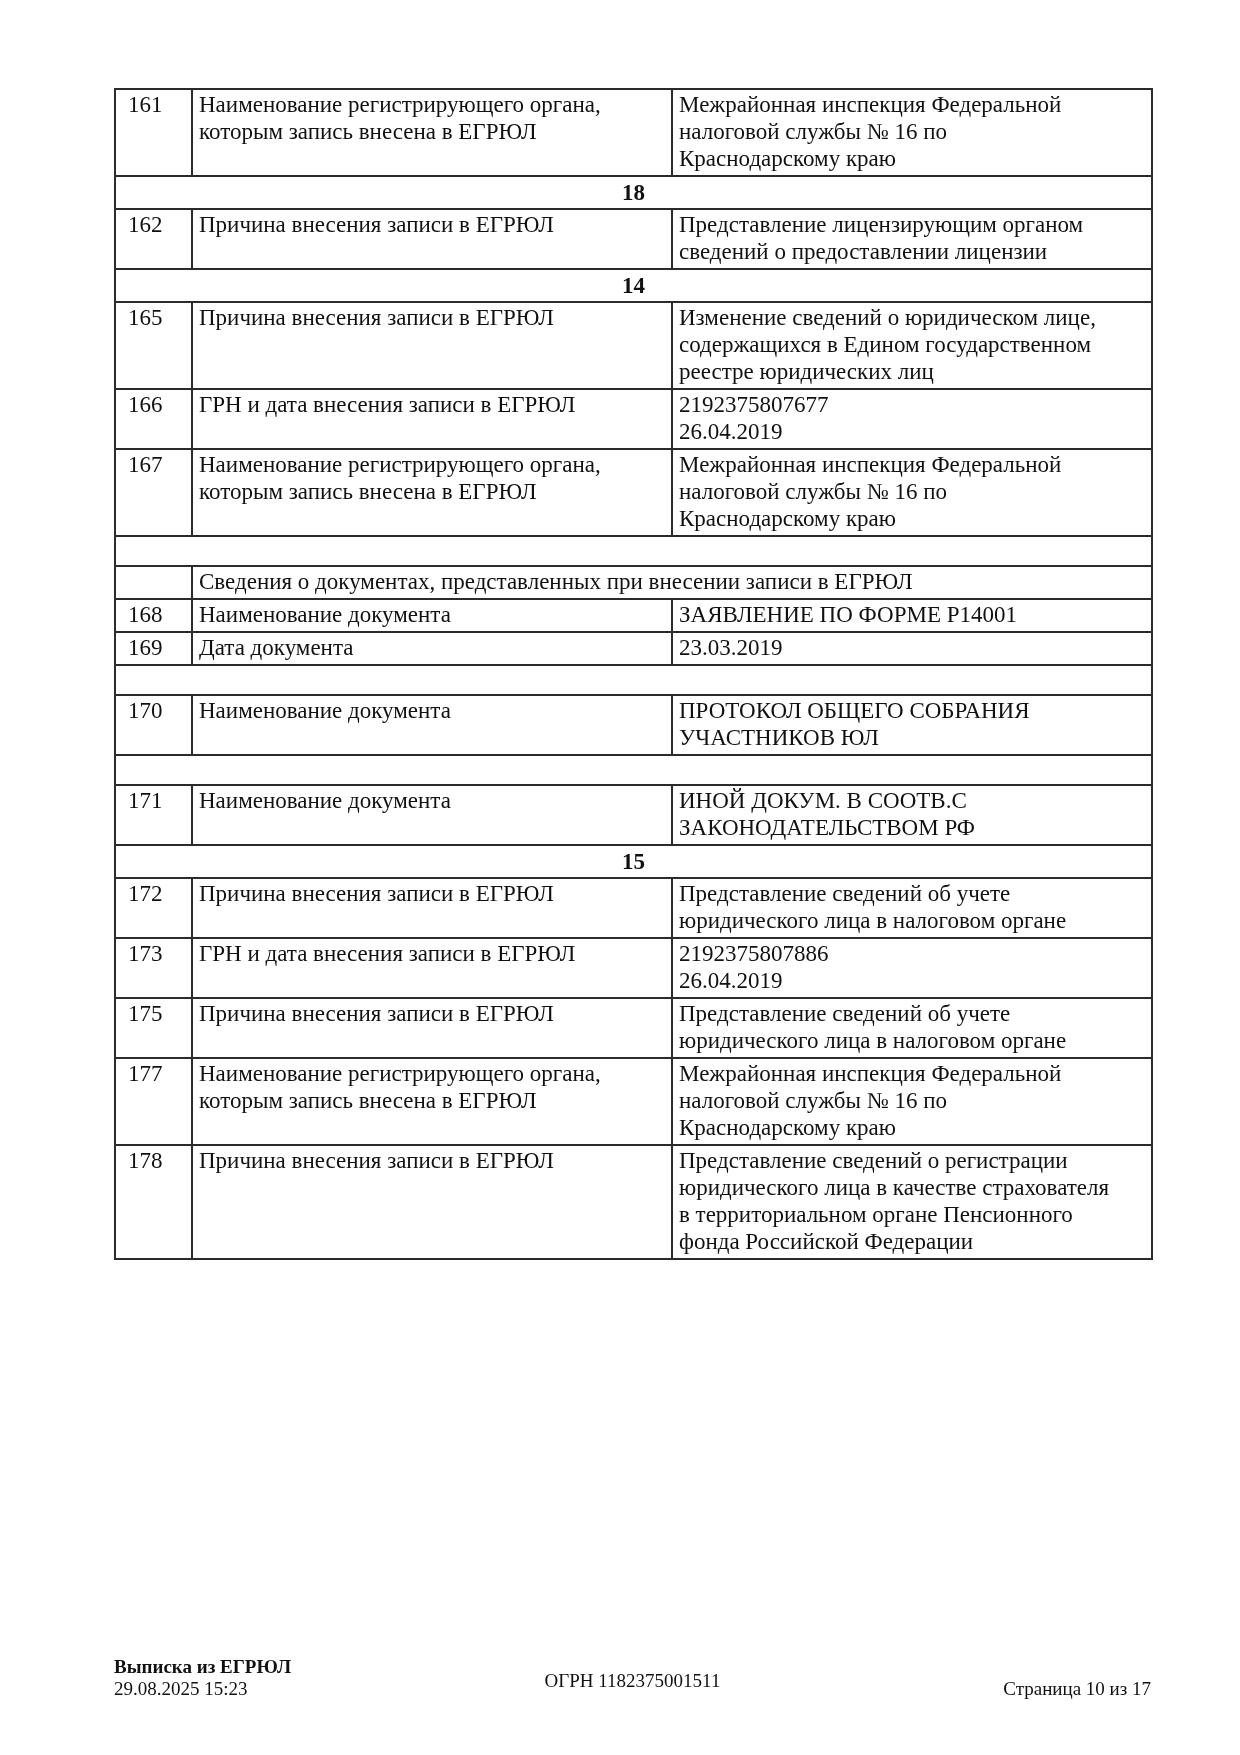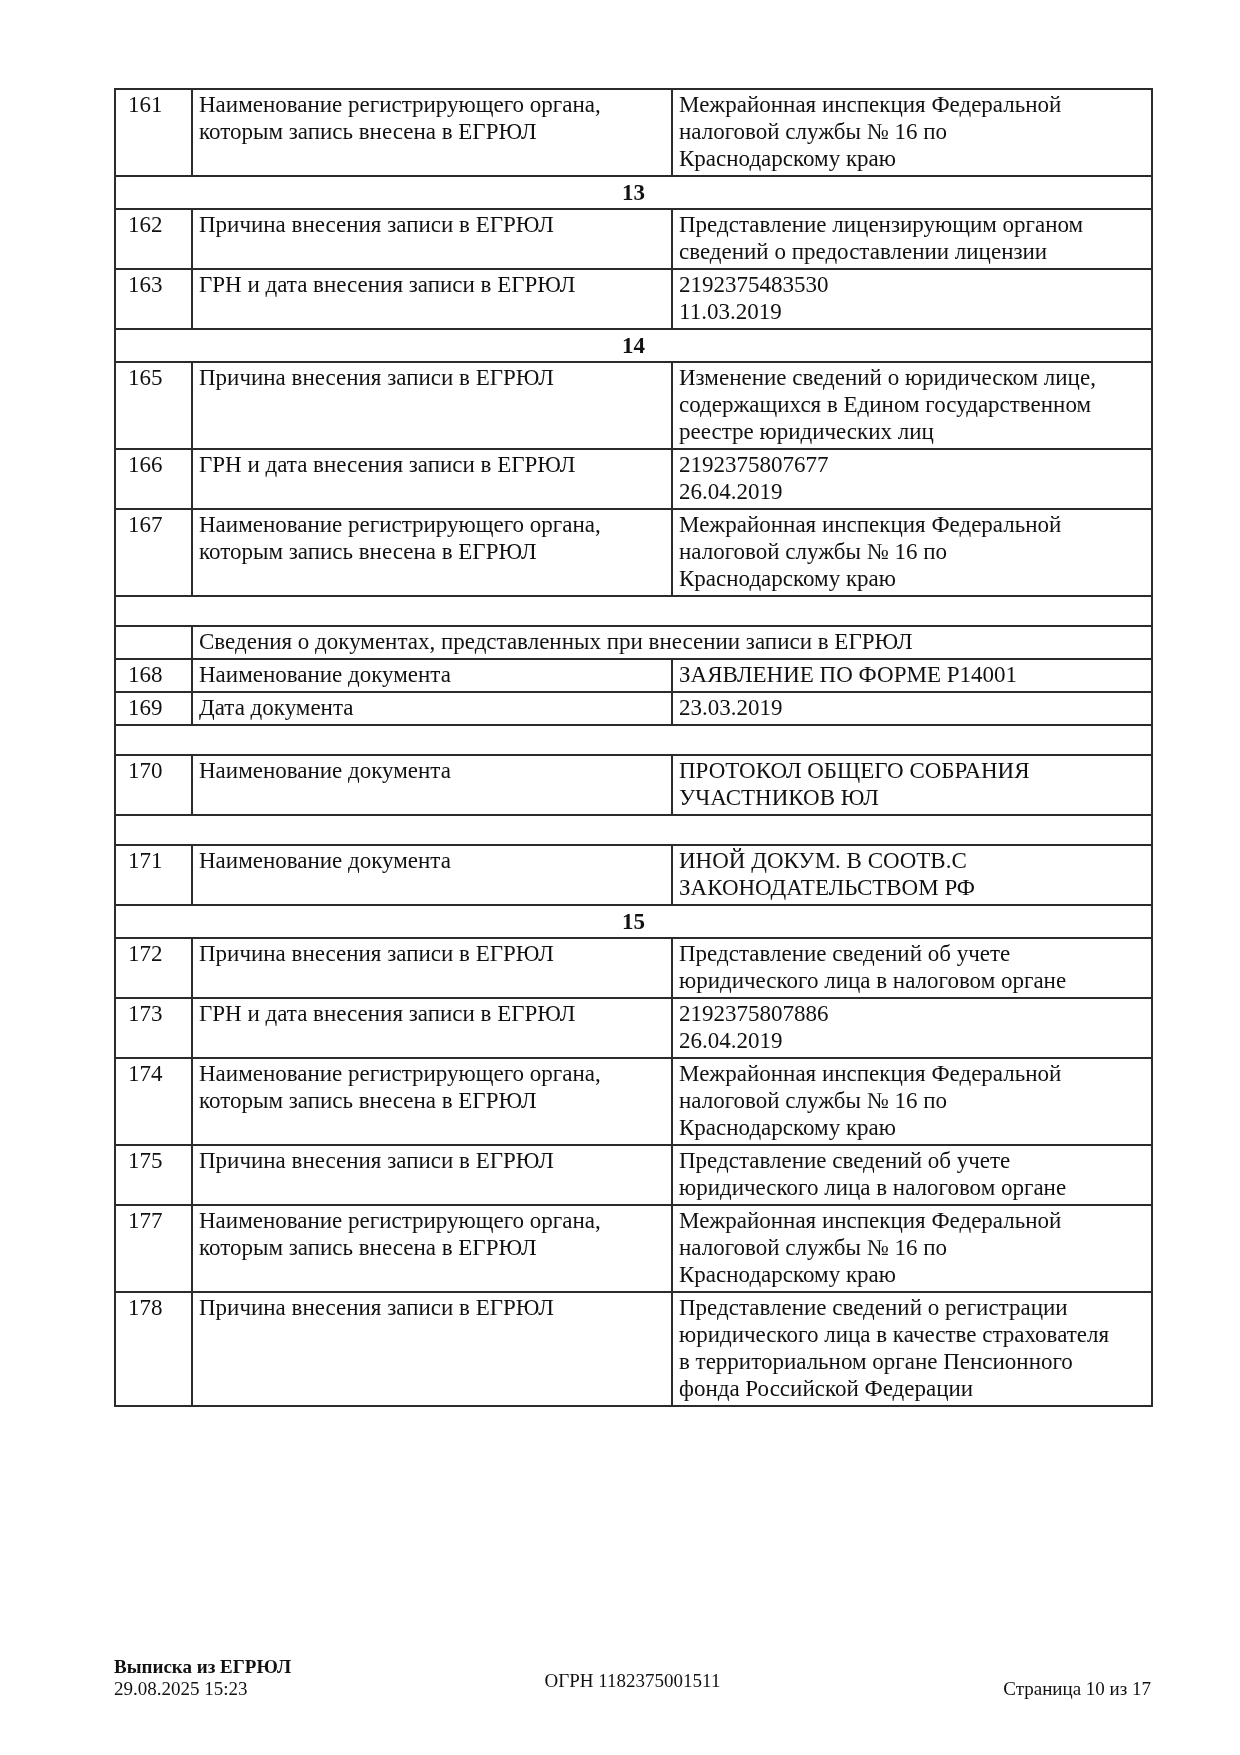--- a/index.html
+++ b/index.html
@@ -92,33 +92,27 @@
   <tbody id="table-body">
       <tr>
         <td class="num">161</td>
         <td class="label">Наименование регистрирующего органа,
 которым запись внесена в ЕГРЮЛ</td>
         <td class="value">Межрайонная инспекция Федеральной
 налоговой службы № 16 по
 Краснодарскому краю</td>
       </tr>
       <tr>
-        <td class="section" colspan="3">13</td>
+        <td class="section" colspan="3">18</td>
       </tr>
       <tr>
         <td class="num">162</td>
         <td class="label">Причина внесения записи в ЕГРЮЛ</td>
         <td class="value">Представление лицензирующим органом
 сведений о предоставлении лицензии</td>
-      </tr>
-      <tr>
-        <td class="num">163</td>
-        <td class="label">ГРН и дата внесения записи в ЕГРЮЛ</td>
-        <td class="value">2192375483530
-11.03.2019</td>
       </tr>
       <tr>
         <td class="section" colspan="3">14</td>
       </tr>
       <tr>
         <td class="num">165</td>
         <td class="label">Причина внесения записи в ЕГРЮЛ</td>
         <td class="value">Изменение сведений о юридическом лице,
 содержащихся в Едином государственном
 реестре юридических лиц</td>
@@ -179,28 +173,20 @@
         <td class="num">172</td>
         <td class="label">Причина внесения записи в ЕГРЮЛ</td>
         <td class="value">Представление сведений об учете
 юридического лица в налоговом органе</td>
       </tr>
       <tr>
         <td class="num">173</td>
         <td class="label">ГРН и дата внесения записи в ЕГРЮЛ</td>
         <td class="value">2192375807886
 26.04.2019</td>
-      </tr>
-      <tr>
-        <td class="num">174</td>
-        <td class="label">Наименование регистрирующего органа,
-которым запись внесена в ЕГРЮЛ</td>
-        <td class="value">Межрайонная инспекция Федеральной
-налоговой службы № 16 по
-Краснодарскому краю</td>
       </tr>
       <tr>
         <td class="num">175</td>
         <td class="label">Причина внесения записи в ЕГРЮЛ</td>
         <td class="value">Представление сведений об учете
 юридического лица в налоговом органе</td>
       </tr>
       <tr>
         <td class="num">177</td>
         <td class="label">Наименование регистрирующего органа,

